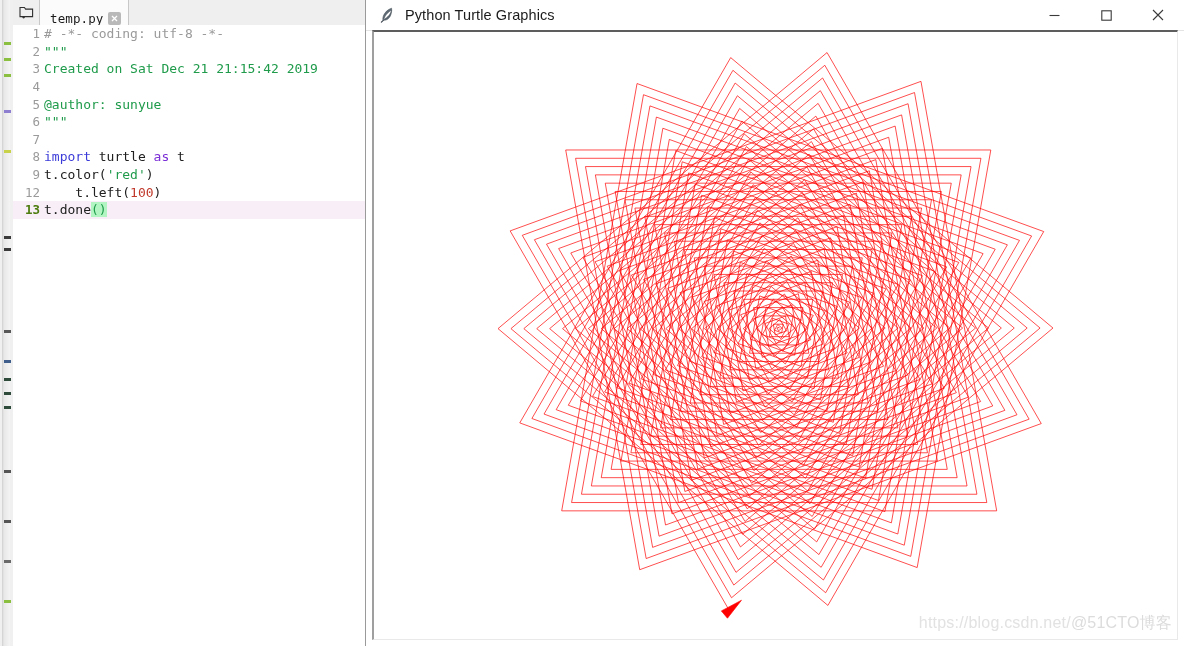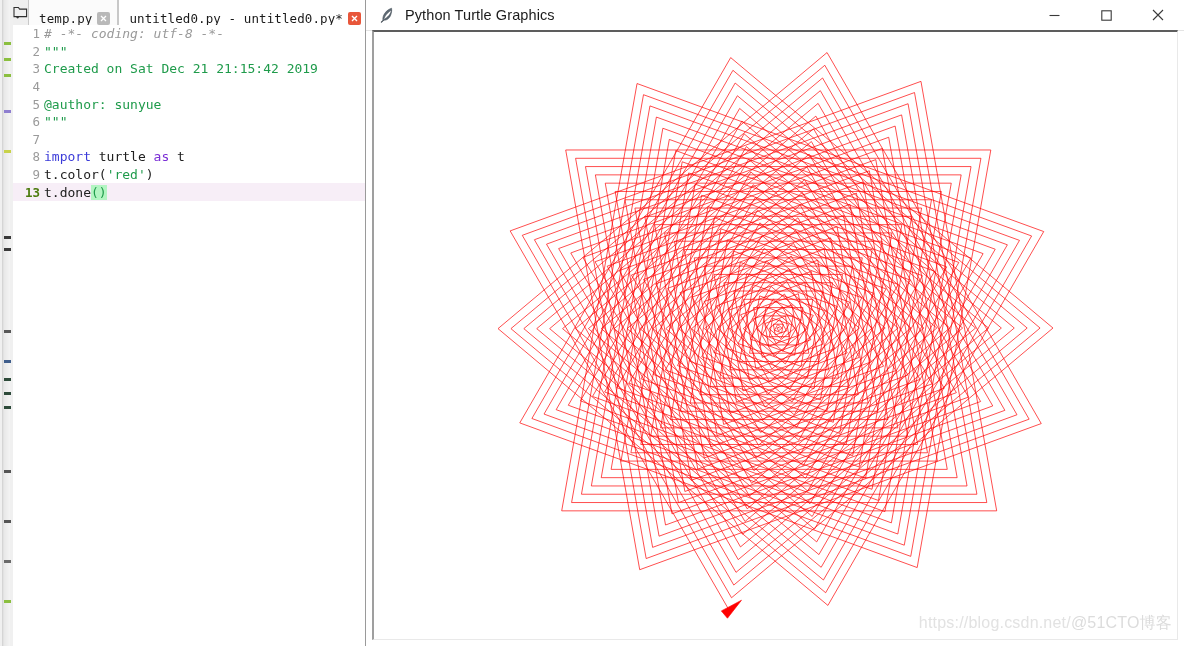--- a/index.html
+++ b/index.html
@@ -151,21 +151,21 @@
   .gutter.cur {
     color: #4d7c0f;
     font-weight: bold;
   }
   .code-text {
     flex: 1;
     color: #202020;
     padding-left: 1px;
   }
 
-  .tok-comment { color: #9a9a9a; font-style: italic; }
+  .tok-comment { color: #9a9a9a; }
   .tok-string  { color: #1f9b4b; }
   .tok-kw      { color: #3b3bd9; font-weight: normal; }
   .tok-kw2     { color: #7b2fd6; }
   .tok-builtin { color: #c43ba8; }
   .tok-num     { color: #c0392b; }
   .tok-plain   { color: #202020; }
   .tok-brackets{ color: #1f9b4b; background: #b3f5c2; }
 
   
   .turtle-window {
@@ -294,40 +294,33 @@
 
       <div class="tab inactive">
         <span class="tab-label">temp.py</span>
         <span class="tab-close gray">
           <svg width="7" height="7" viewBox="0 0 7 7">
               <path d="M1 1 L6 6 M6 1 L1 6" stroke="#ffffff" stroke-width="1.3" fill="none"></path>
             </svg>
         </span>
       </div>
 
-      <div class="tab active">
-        <span class="tab-label">untitled0.py - untitled0.py*</span>
-        <span class="tab-close red">
-          <svg width="7" height="7" viewBox="0 0 7 7">
-              <path d="M1 1 L6 6 M6 1 L1 6" stroke="#ffffff" stroke-width="1.4" fill="none"></path>
-            </svg>
-        </span>
-      </div>
     </div>
 
     <div class="code-area" id="code-area">
         <div class="code-line"><div class="gutter">1</div><div class="code-text"><span class="tok-comment"># -*- coding: utf-8 -*-</span></div></div>
         <div class="code-line"><div class="gutter">2</div><div class="code-text"><span class="tok-string">"""</span></div></div>
         <div class="code-line"><div class="gutter">3</div><div class="code-text"><span class="tok-string">Created on Sat Dec 21 21:15:42 2019</span></div></div>
         <div class="code-line"><div class="gutter">4</div><div class="code-text"><span class="tok-plain"></span></div></div>
         <div class="code-line"><div class="gutter">5</div><div class="code-text"><span class="tok-string">@author: sunyue</span></div></div>
         <div class="code-line"><div class="gutter">6</div><div class="code-text"><span class="tok-string">"""</span></div></div>
         <div class="code-line"><div class="gutter">7</div><div class="code-text"><span class="tok-plain"></span></div></div>
         <div class="code-line"><div class="gutter">8</div><div class="code-text"><span class="tok-kw">import</span><span class="tok-plain"> turtle </span><span class="tok-kw2">as</span><span class="tok-plain"> t</span></div></div>
         <div class="code-line"><div class="gutter">9</div><div class="code-text"><span class="tok-plain">t.color(</span><span class="tok-string">'red'</span><span class="tok-plain">)</span></div></div>
+        <div class="code-line"><div class="gutter">12</div><div class="code-text"><span class="tok-plain">    t.left(</span><span class="tok-num">100</span><span class="tok-plain">)</span></div></div>
         <div class="code-line current"><div class="gutter cur">13</div><div class="code-text"><span class="tok-plain">t.done</span><span class="tok-brackets">()</span></div></div>
       </div>
   </div>
 
   <div class="turtle-window">
 
     <div class="turtle-titlebar">
       <span class="turtle-appicon">
         <svg width="18" height="18" viewBox="0 0 18 18">
           <path d="M13.6 2.2 C9.8 3.2 6.4 6.6 5.2 10.4 C4.8 11.7 4.7 12.9 4.9 13.8 L6.2 12.5 C6.6 11.1 7.6 9.2 9.2 7.5 C10.6 6.0 12.2 4.9 13.6 4.3 C13.2 5.8 12.2 7.9 10.8 9.6 C9.4 11.2 8.0 12.2 6.9 12.7 L5.5 14.1 C6.6 14.4 8.1 14.1 9.5 13.3 C12.3 11.6 14.1 7.2 13.6 2.2 Z" fill="#5e6a74" stroke="#3d4750" stroke-width="0.5"></path>

